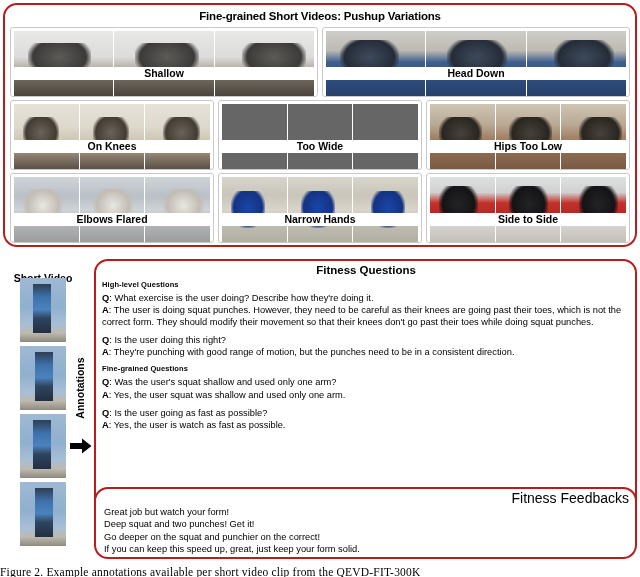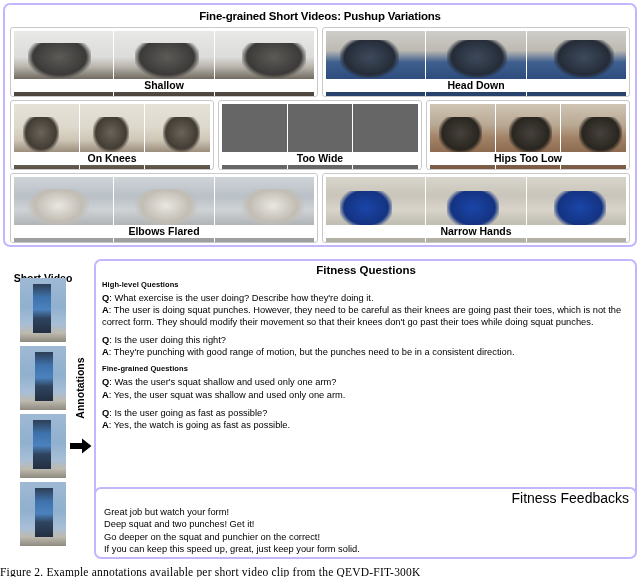--- a/index.html
+++ b/index.html
@@ -7,22 +7,22 @@
     margin: 0; padding: 0;
     width: 640px; height: 577px;
     background: #ffffff;
     font-family: "Liberation Sans", sans-serif;
     overflow: hidden;
   }
   .page { position: relative; width: 640px; height: 577px; }
 
   
   .panel {
-    border: 2px solid #c4b5fd;
-    border-radius: 7px;
+    border: 2px solid #b91c1c;
+    border-radius: 14px;
     background: #ffffff;
   }
 
   
   .top-panel {
     position: absolute;
     left: 3px; top: 3px;
     width: 634px; height: 244px;
     padding: 3px 5px 4px 5px;
   }
@@ -54,21 +54,21 @@
   }
   .frames { display: flex; gap: 1px; height: 100%; }
   .frame {
     flex: 1 1 0;
     position: relative;
     overflow: hidden;
     background: #666;
   }
   .cell-label {
     position: absolute;
-    left: 0; right: 0; bottom: 4px;
+    left: 0; right: 0; bottom: 16px;
     text-align: center;
     font-size: 10.5px;
     font-weight: bold;
     color: #000;
     background: #ffffff;
     line-height: 13px;
     z-index: 5;
   }
 
   
@@ -368,20 +368,40 @@
                 </div>
               </div>
               <div class="frame">
                 <div class="ph p-hall">
                   <div class="blob" style="left: 28%;"></div>
                 </div>
               </div>
             </div>
             <div class="cell-label">Narrow Hands</div>
           </div>
+          <div class="cell">
+            <div class="frames">
+              <div class="frame">
+                <div class="ph p-redsofa">
+                  <div class="blob" style="left: 14%;"></div>
+                </div>
+              </div>
+              <div class="frame">
+                <div class="ph p-redsofa">
+                  <div class="blob" style="left: 21%;"></div>
+                </div>
+              </div>
+              <div class="frame">
+                <div class="ph p-redsofa">
+                  <div class="blob" style="left: 28%;"></div>
+                </div>
+              </div>
+            </div>
+            <div class="cell-label">Side to Side</div>
+          </div>
         </div>
       </div>
   </div>
 
   <div class="sv-title">Short Video</div>
 
   <div class="sv-strip" id="svstrip">
       <div class="sv-frame">
         <div class="ph p-sky">
           <div class="blob" style="left: 28%;"></div>
@@ -423,21 +443,21 @@
           <p><b>Q</b><span>: Is the user doing this right?</span></p>
           <p><b>A</b><span>: They're punching with good range of motion, but the punches need to be in a consistent direction.</span></p>
         </div>
         <div class="q-section-head">Fine-grained Questions</div>
         <div class="qa">
           <p><b>Q</b><span>: Was the user's squat shallow and used only one arm?</span></p>
           <p><b>A</b><span>: Yes, the user squat was shallow and used only one arm.</span></p>
         </div>
         <div class="qa">
           <p><b>Q</b><span>: Is the user going as fast as possible?</span></p>
-          <p><b>A</b><span>: Yes, the watch is going as fast as possible.</span></p>
+          <p><b>A</b><span>: Yes, the user is watch as fast as possible.</span></p>
         </div>
       </div>
   </div>
 
   <div class="panel f-panel">
     <div class="f-title">Fitness Feedbacks</div>
     <div id="fbody">
         <div class="f-line">Great job but watch your form!</div>
         <div class="f-line">Deep squat and two punches! Get it!</div>
         <div class="f-line">Go deeper on the squat and punchier on the correct!</div>

